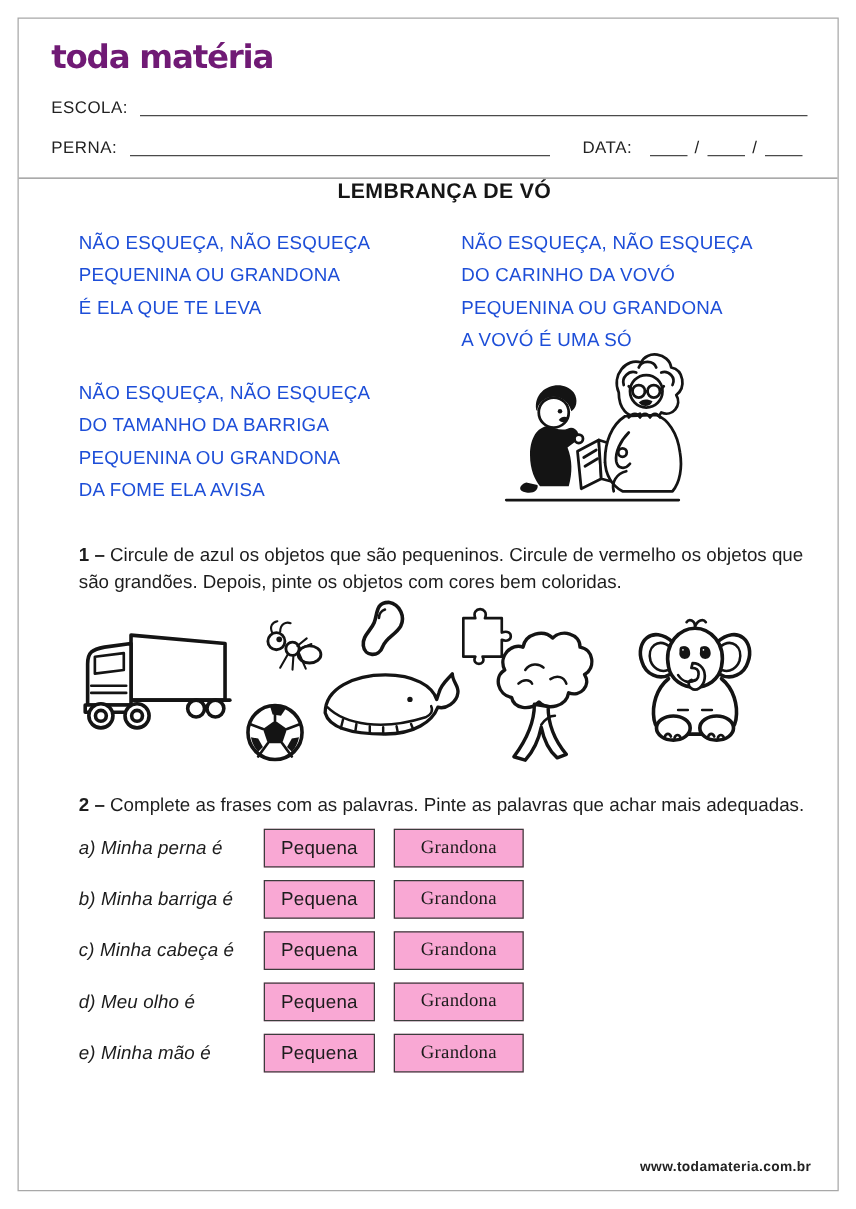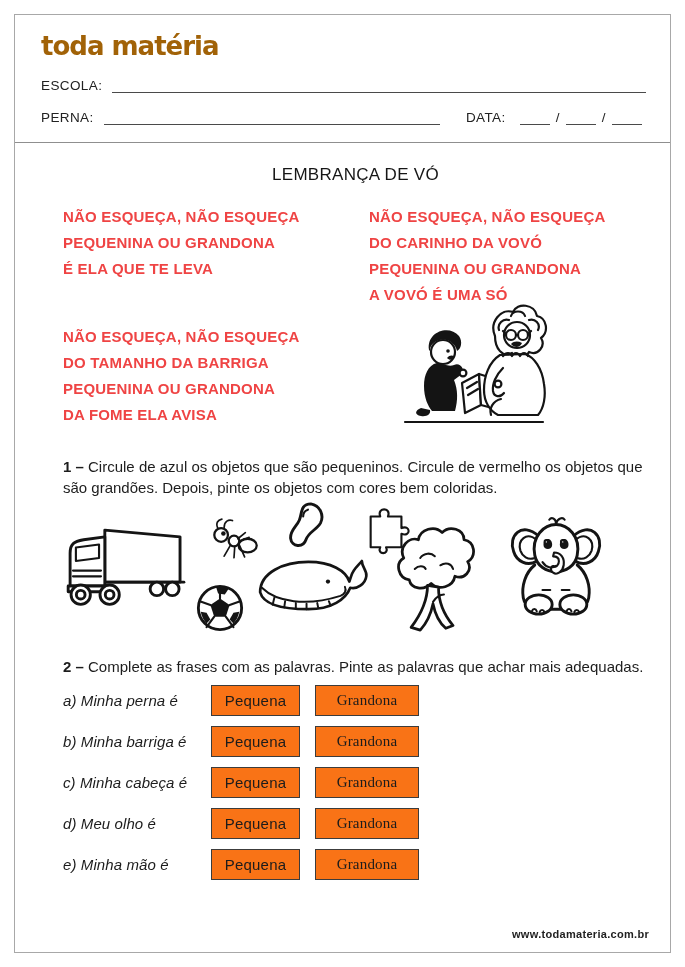--- a/index.html
+++ b/index.html
@@ -1,50 +1,50 @@
 <!DOCTYPE html>
 <html><head>
 <meta charset="utf-8">
 <style>
   * { margin:0; padding:0; box-sizing:border-box; }
   html,body { width:685px; height:967px; background:#fff; font-family:"Liberation Sans", sans-serif; color:#1c1c1c; }
   .sheet { position:absolute; left:14px; top:14px; width:657px; height:939px; background:#fff; border:1px solid #a8a8a8; }
 
   
   .page-header { height:128px; border-bottom:1px solid #8f8f8f; padding:16px 24px 0 26px; }
-  .brand { font-family:"DejaVu Sans", sans-serif; font-weight:bold; font-size:26px; letter-spacing:-1px; color:#a16207; }
+  .brand { font-family:"DejaVu Sans", sans-serif; font-weight:bold; font-size:26px; letter-spacing:-1px; color:#701a75; }
   .field-row { display:flex; align-items:flex-end; margin-top:17px; font-size:13.5px; letter-spacing:.4px; color:#222; }
   .field-label { white-space:nowrap; padding-right:10px; }
   .write-line { flex:1; border-bottom:1.4px solid #4a4a4a; height:15px; }
   .name-line { flex:1; max-width:352px; }
   .date-group { display:flex; align-items:flex-end; margin-left:26px; }
   .date-blank { width:30px; border-bottom:1.4px solid #4a4a4a; height:15px; margin:0 4px; }
   .date-sep { padding:0 2px; }
 
   
   .content { padding:0 22px 0 48px; position:relative; height:780px; }
-  .ws-title { text-align:center; font-size:17px; font-weight:normal; letter-spacing:.3px; margin-top:22px; color:#161616; }
+  .ws-title { text-align:center; font-size:17px; font-weight:bold; letter-spacing:.3px; color:#161616; }
 
   .poem-row { display:flex; margin-top:16px; }
   .poem-row.first { margin-top:19px; }
-  .stanza { width:306px; flex:0 0 306px; font-size:15px; line-height:26px; letter-spacing:.2px; color:#ef4444;font-weight:bold; }
+  .stanza { width:306px; flex:0 0 306px; font-size:15px; line-height:26px; letter-spacing:.2px; color:#1d4ed8; }
   .poem-row2 { position:relative; height:118px; }
   .reading-art { position:absolute; left:336px; top:-26px; width:150px; height:132px; }
 
   .exercise { font-size:15px; line-height:20.5px; color:#1d1d1d; margin-top:15px; }
   .exercise b { font-weight:bold; }
 
   .objects { position:relative; height:150px; margin-top:1px; }
   .obj { position:absolute; }
 
   .ex2 { margin-top:8px; }
   .item-row { display:flex; align-items:center; margin-top:10px; height:31px; }
   .item-row.first { margin-top:7px; }
   .item-label { width:148px; font-size:15px; letter-spacing:.1px;font-style:italic; }
-  .opt-box { border:1.6px solid #3c3c3c; height:31px; display:flex; align-items:center; justify-content:center; font-size:15px; letter-spacing:.2px; background:#f97316; }
+  .opt-box { border:1.6px solid #3c3c3c; height:31px; display:flex; align-items:center; justify-content:center; font-size:15px; letter-spacing:.2px; background:#f9a8d4; }
   .opt-small { width:89px; margin-right:15px; }
   .opt-big { width:104px;font-family:Liberation Serif, serif; }
 
   .footer { position:absolute; right:21px; bottom:12px; font-size:11px; font-weight:bold; letter-spacing:.3px; color:#222; }
 
   
   svg.art path, svg.art circle, svg.art ellipse, svg.art polygon, svg.art line {
     stroke:#141414; fill:none; stroke-width:3; stroke-linecap:round; stroke-linejoin:round;
   }
   svg.art .w { fill:#fff; }

